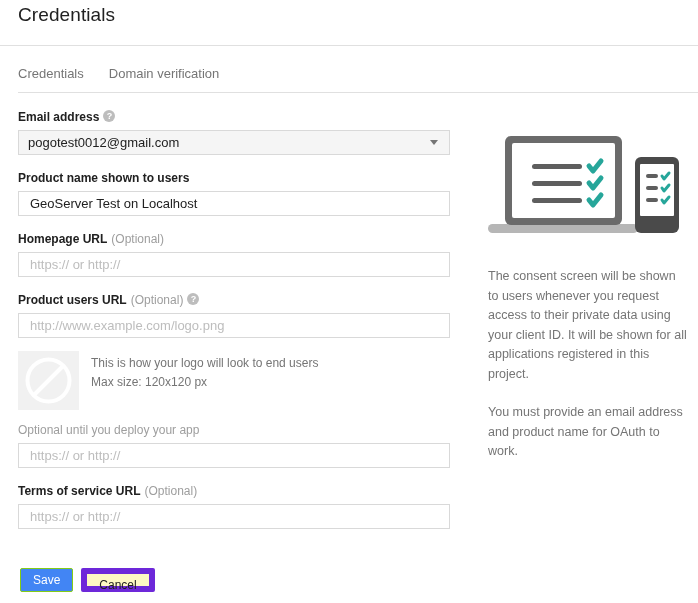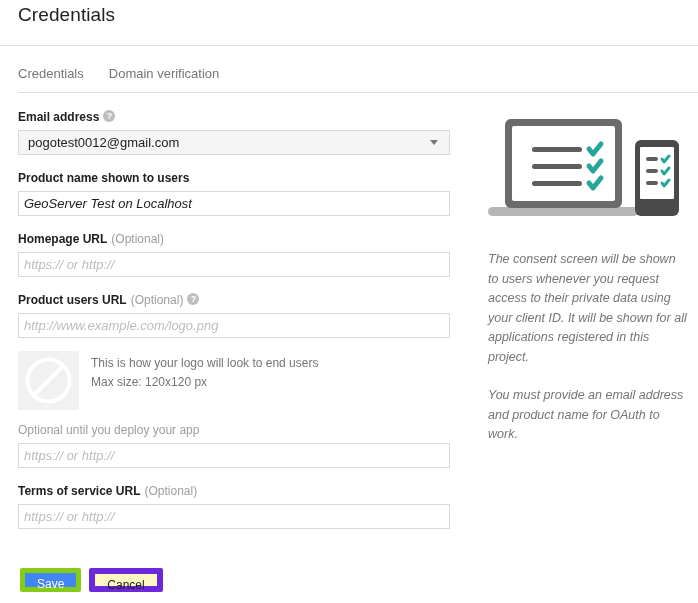--- a/index.html
+++ b/index.html
@@ -97,27 +97,26 @@
     cursor: pointer;
   }
 
   .input-box {
     width: 432px;
     height: 25px;
     border: 1px solid #d9d9d9;
     background: #ffffff;
     font-size: 13px;
     color: #212121;
-    padding: 0 5px;
+    padding: 0 11px;
     line-height: 23px;
     display: flex;
     align-items: center;
     margin-top: 5px;
     font-family: "Liberation Sans", sans-serif;
-    font-style: italic;
   }
   .input-box.placeholder { color: #bdbdbd; }
 
   .select-box {
     width: 432px;
     height: 25px;
     border: 1px solid #d9d9d9;
     background: #f5f5f5;
     font-size: 13px;
     color: #212121;
@@ -173,35 +172,34 @@
     font-size: 12px;
     height: 24px;
     padding: 0 12px;
     line-height: 22px;
     border-radius: 2px;
     cursor: pointer;
     font-family: "Liberation Sans", sans-serif;
   }
   .btn-primary {
     background: #4285f4;
-    border: 5px solid #84cc16;
+    border: 1px solid #84cc16;
     color: #ffffff;
   }
   .btn-secondary {
     background: #fef9c3;
     border: 6px solid #6d28d9;
     color: #212121;
   }
 
   
   .info-col {
     position: absolute;
-    left: 488px; top: 114px;
+    left: 488px; top: 131px;
     width: 200px;
-    font-style: italic;
   }
   .illustration { width: 196px; height: 110px; }
   .info-text {
     font-size: 12.5px;
     color: #757575;
     line-height: 19.5px;
     margin-top: 22px;
   }
   .info-text p { margin: 0 0 19px 0; }
   .info-text p:last-child { margin-bottom: 0; }

